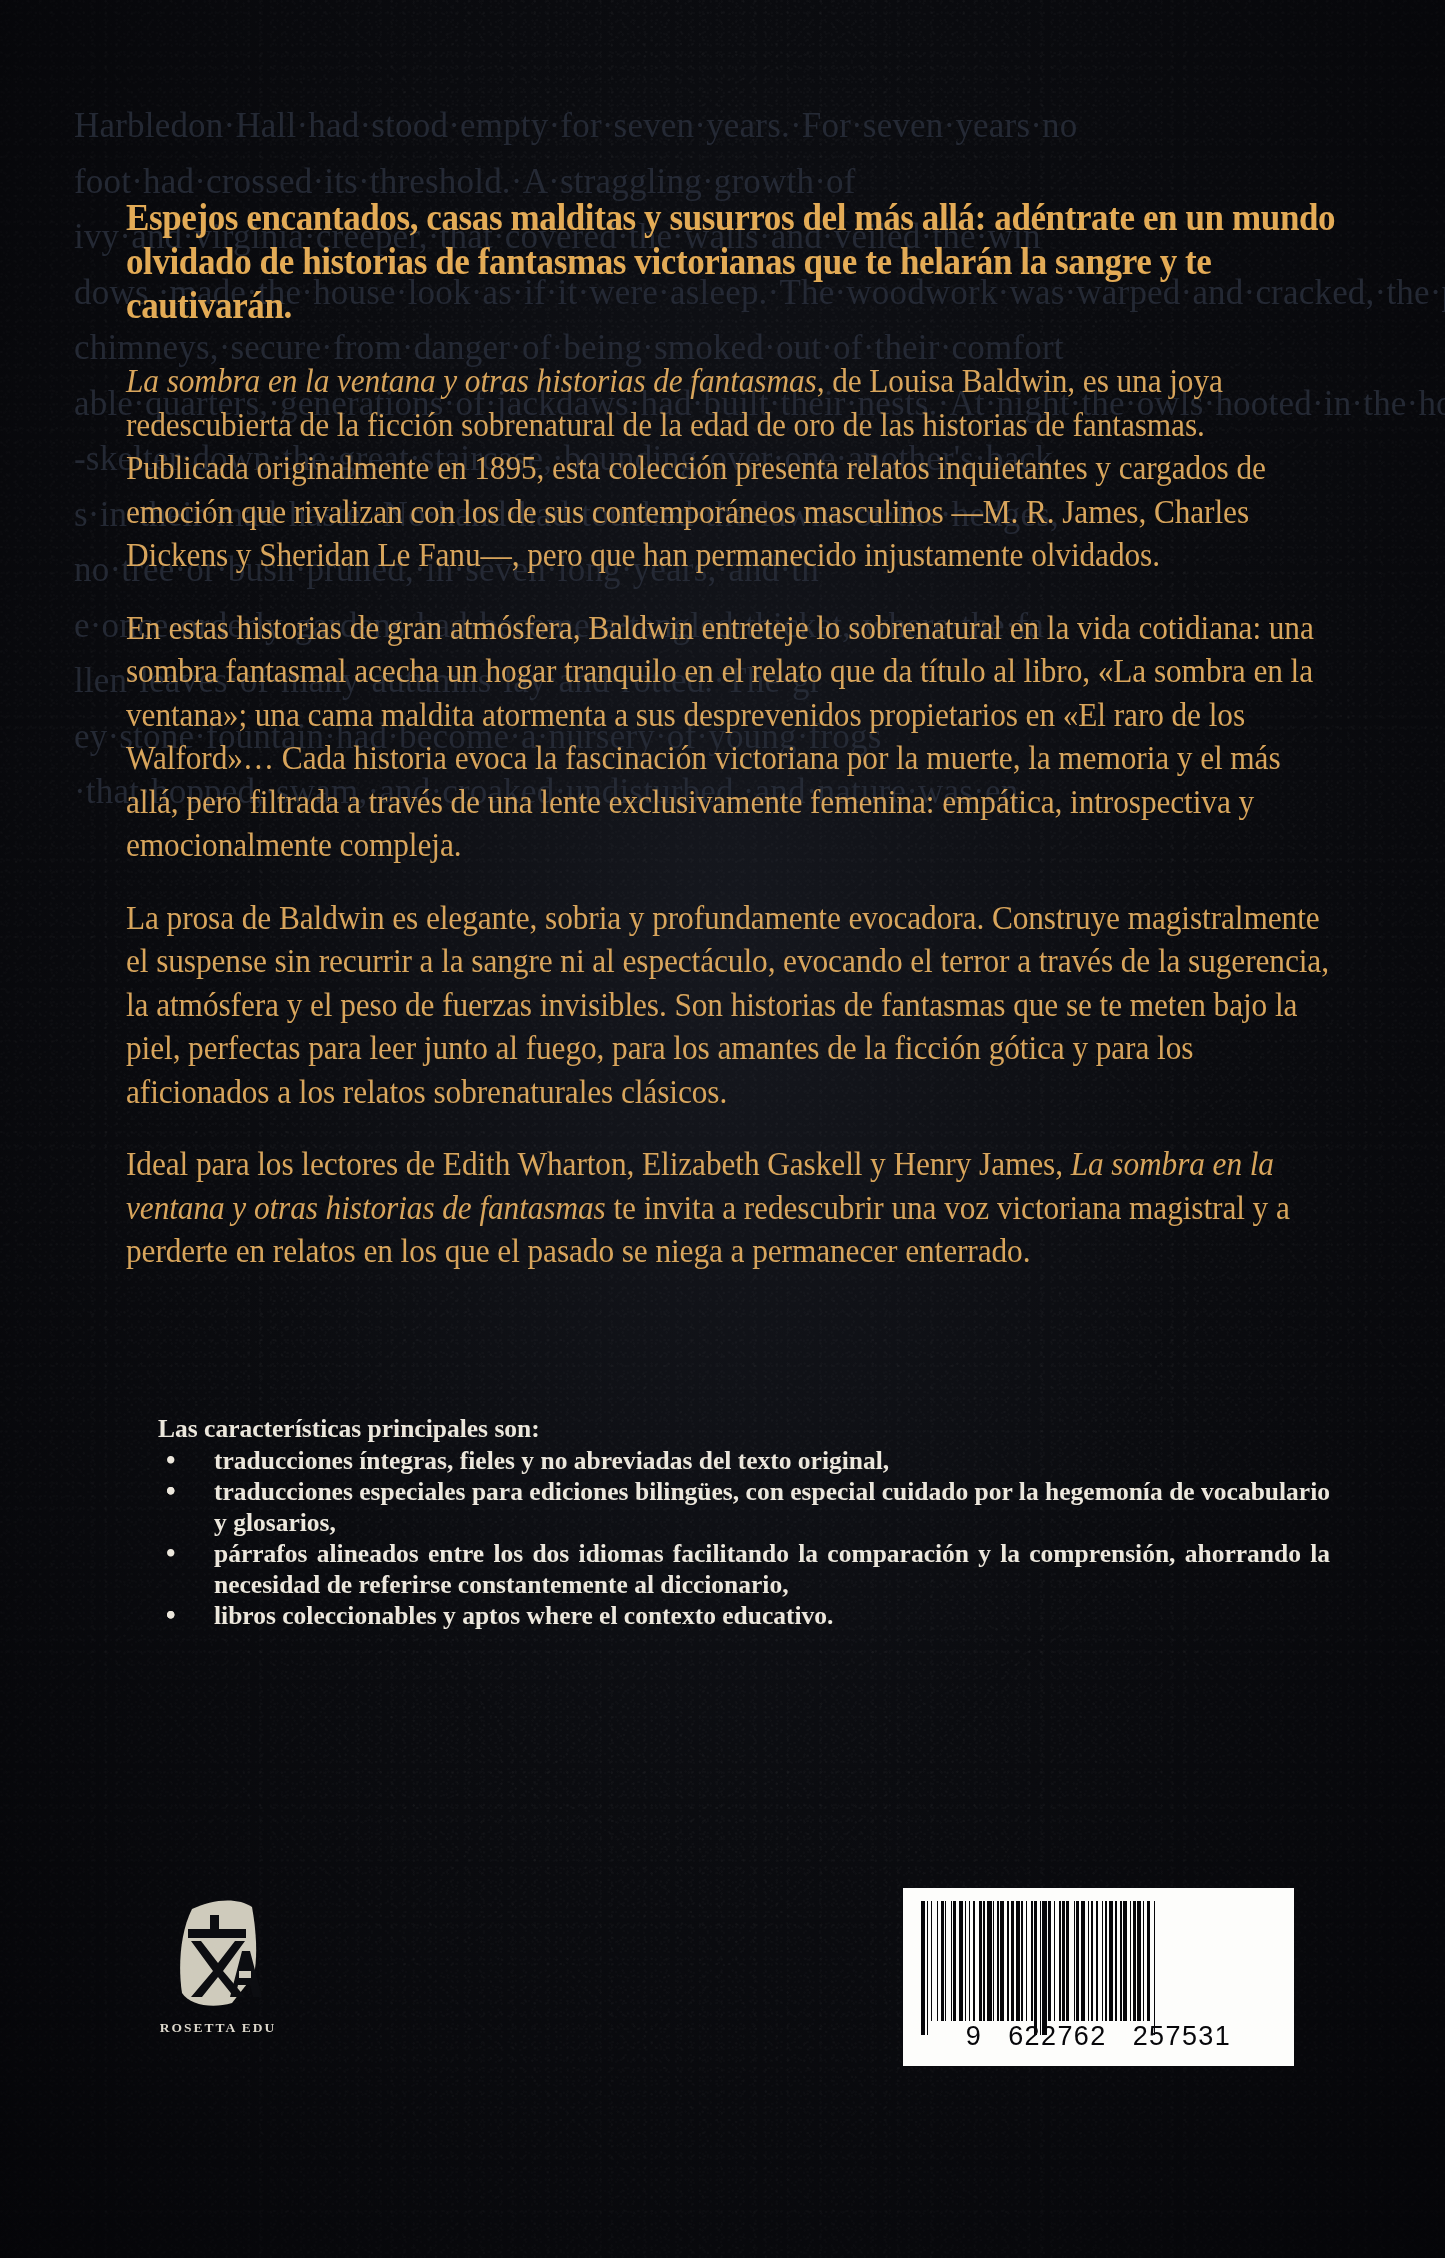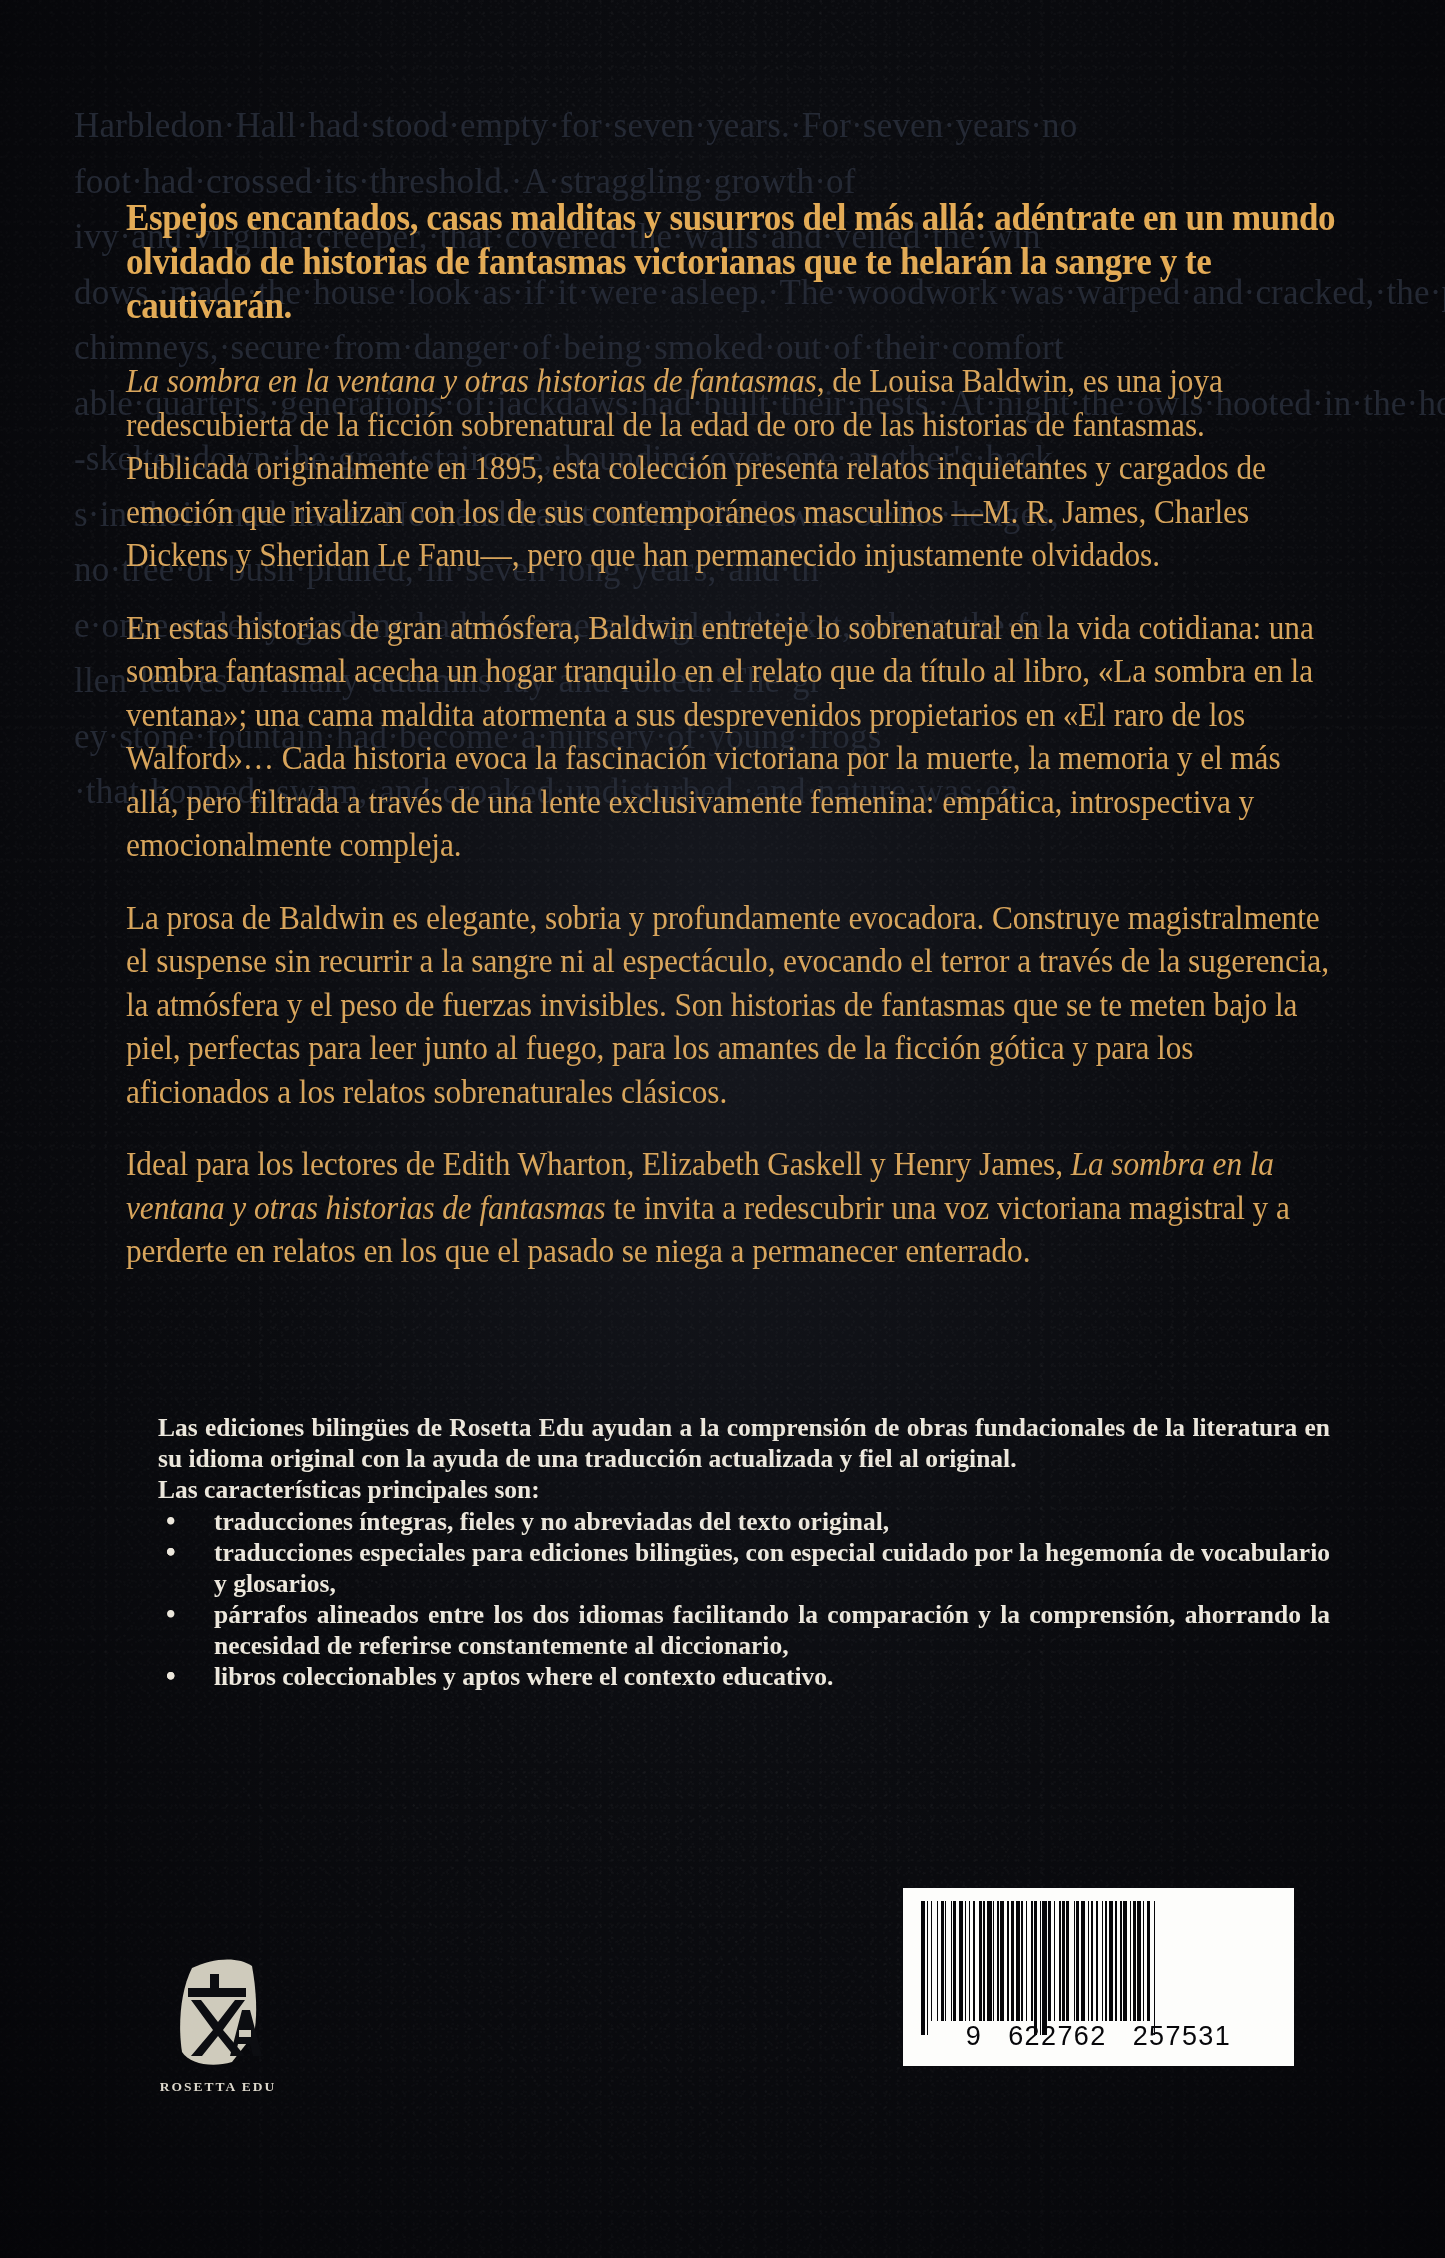--- a/index.html
+++ b/index.html
@@ -107,21 +107,21 @@
     text-align:justify;
   }
   .feat-list li .bullet{
     position:absolute;left:8px;top:-1px;
     font-size:27px;line-height:30.5px;
   }
 
   
   .logo-wrap{
     position:absolute;
-    left:148px; top:1954px;
+    left:148px; top:1895px;
     z-index:6;
     width:140px;
     text-align:center;
   }
   .logo-mark{width:104px;height:118px;display:block;margin:0 auto;}
   .logo-caption{
     margin-top:7px;
     color:#ddd8cc;
     font-family:"Liberation Serif", serif;
     font-weight:700;
@@ -167,21 +167,20 @@
 
 <div class="copy">
   <p class="headline">Espejos encantados, casas malditas y susurros del más allá: adéntrate en un mundo olvidado de historias de fantasmas victorianas que te helarán la sangre y te cautivarán.</p>
   <p class="para"><i>La sombra en la ventana y otras historias de fantasmas</i><span>, de Louisa Baldwin, es una joya redescubierta de la ficción sobrenatural de la edad de oro de las historias de fantasmas. Publicada originalmente en 1895, esta colección presenta relatos inquietantes y cargados de emoción que rivalizan con los de sus contemporáneos masculinos —M. R. James, Charles Dickens y Sheridan Le Fanu—, pero que han permanecido injustamente olvidados.</span></p>
   <p class="para"><span>En estas historias de gran atmósfera, Baldwin entreteje lo sobrenatural en la vida cotidiana: una sombra fantasmal acecha un hogar tranquilo en el relato que da título al libro, «La sombra en la ventana»; una cama maldita atormenta a sus desprevenidos propietarios en «El raro de los Walford»… Cada historia evoca la fascinación victoriana por la muerte, la memoria y el más allá, pero filtrada a través de una lente exclusivamente femenina: empática, introspectiva y emocionalmente compleja.</span></p>
   <p class="para"><span>La prosa de Baldwin es elegante, sobria y profundamente evocadora. Construye magistralmente el suspense sin recurrir a la sangre ni al espectáculo, evocando el terror a través de la sugerencia, la atmósfera y el peso de fuerzas invisibles. Son historias de fantasmas que se te meten bajo la piel, perfectas para leer junto al fuego, para los amantes de la ficción gótica y para los aficionados a los relatos sobrenaturales clásicos.</span></p>
   <p class="para"><span>Ideal para los lectores de Edith Wharton, Elizabeth Gaskell y Henry James, </span><i>La sombra en la ventana y otras historias de fantasmas</i><span> te invita a redescubrir una voz victoriana magistral y a perderte en relatos en los que el pasado se niega a permanecer enterrado.</span></p>
 </div>
 
 <div class="features">
-  <p class="lead">Las ediciones bilingües de Rosetta Edu ayudan a la comprensión de obras fundacionales de la literatura en su idioma original con la ayuda de una traducción actualizada y fiel al original.</p>
   <p class="sub">Las características principales son:</p>
   <ul class="feat-list">
       <li><span class="bullet">•</span><span>traducciones íntegras, fieles y no abreviadas del texto original,</span></li>
       <li><span class="bullet">•</span></li>
       <li><span class="bullet">•</span><span>traducciones especiales para ediciones bilingües, con especial cuidado por la hegemonía de vocabulario y glosarios,</span></li>
       <li><span class="bullet">•</span><span>párrafos alineados entre los dos idiomas facilitando la comparación y la comprensión, ahorrando la necesidad de referirse constantemente al diccionario,</span></li>
       <li><span class="bullet">•</span></li>
       <li><span class="bullet">•</span><span>libros coleccionables y aptos where el contexto educativo.</span></li>
     </ul>
 </div>

